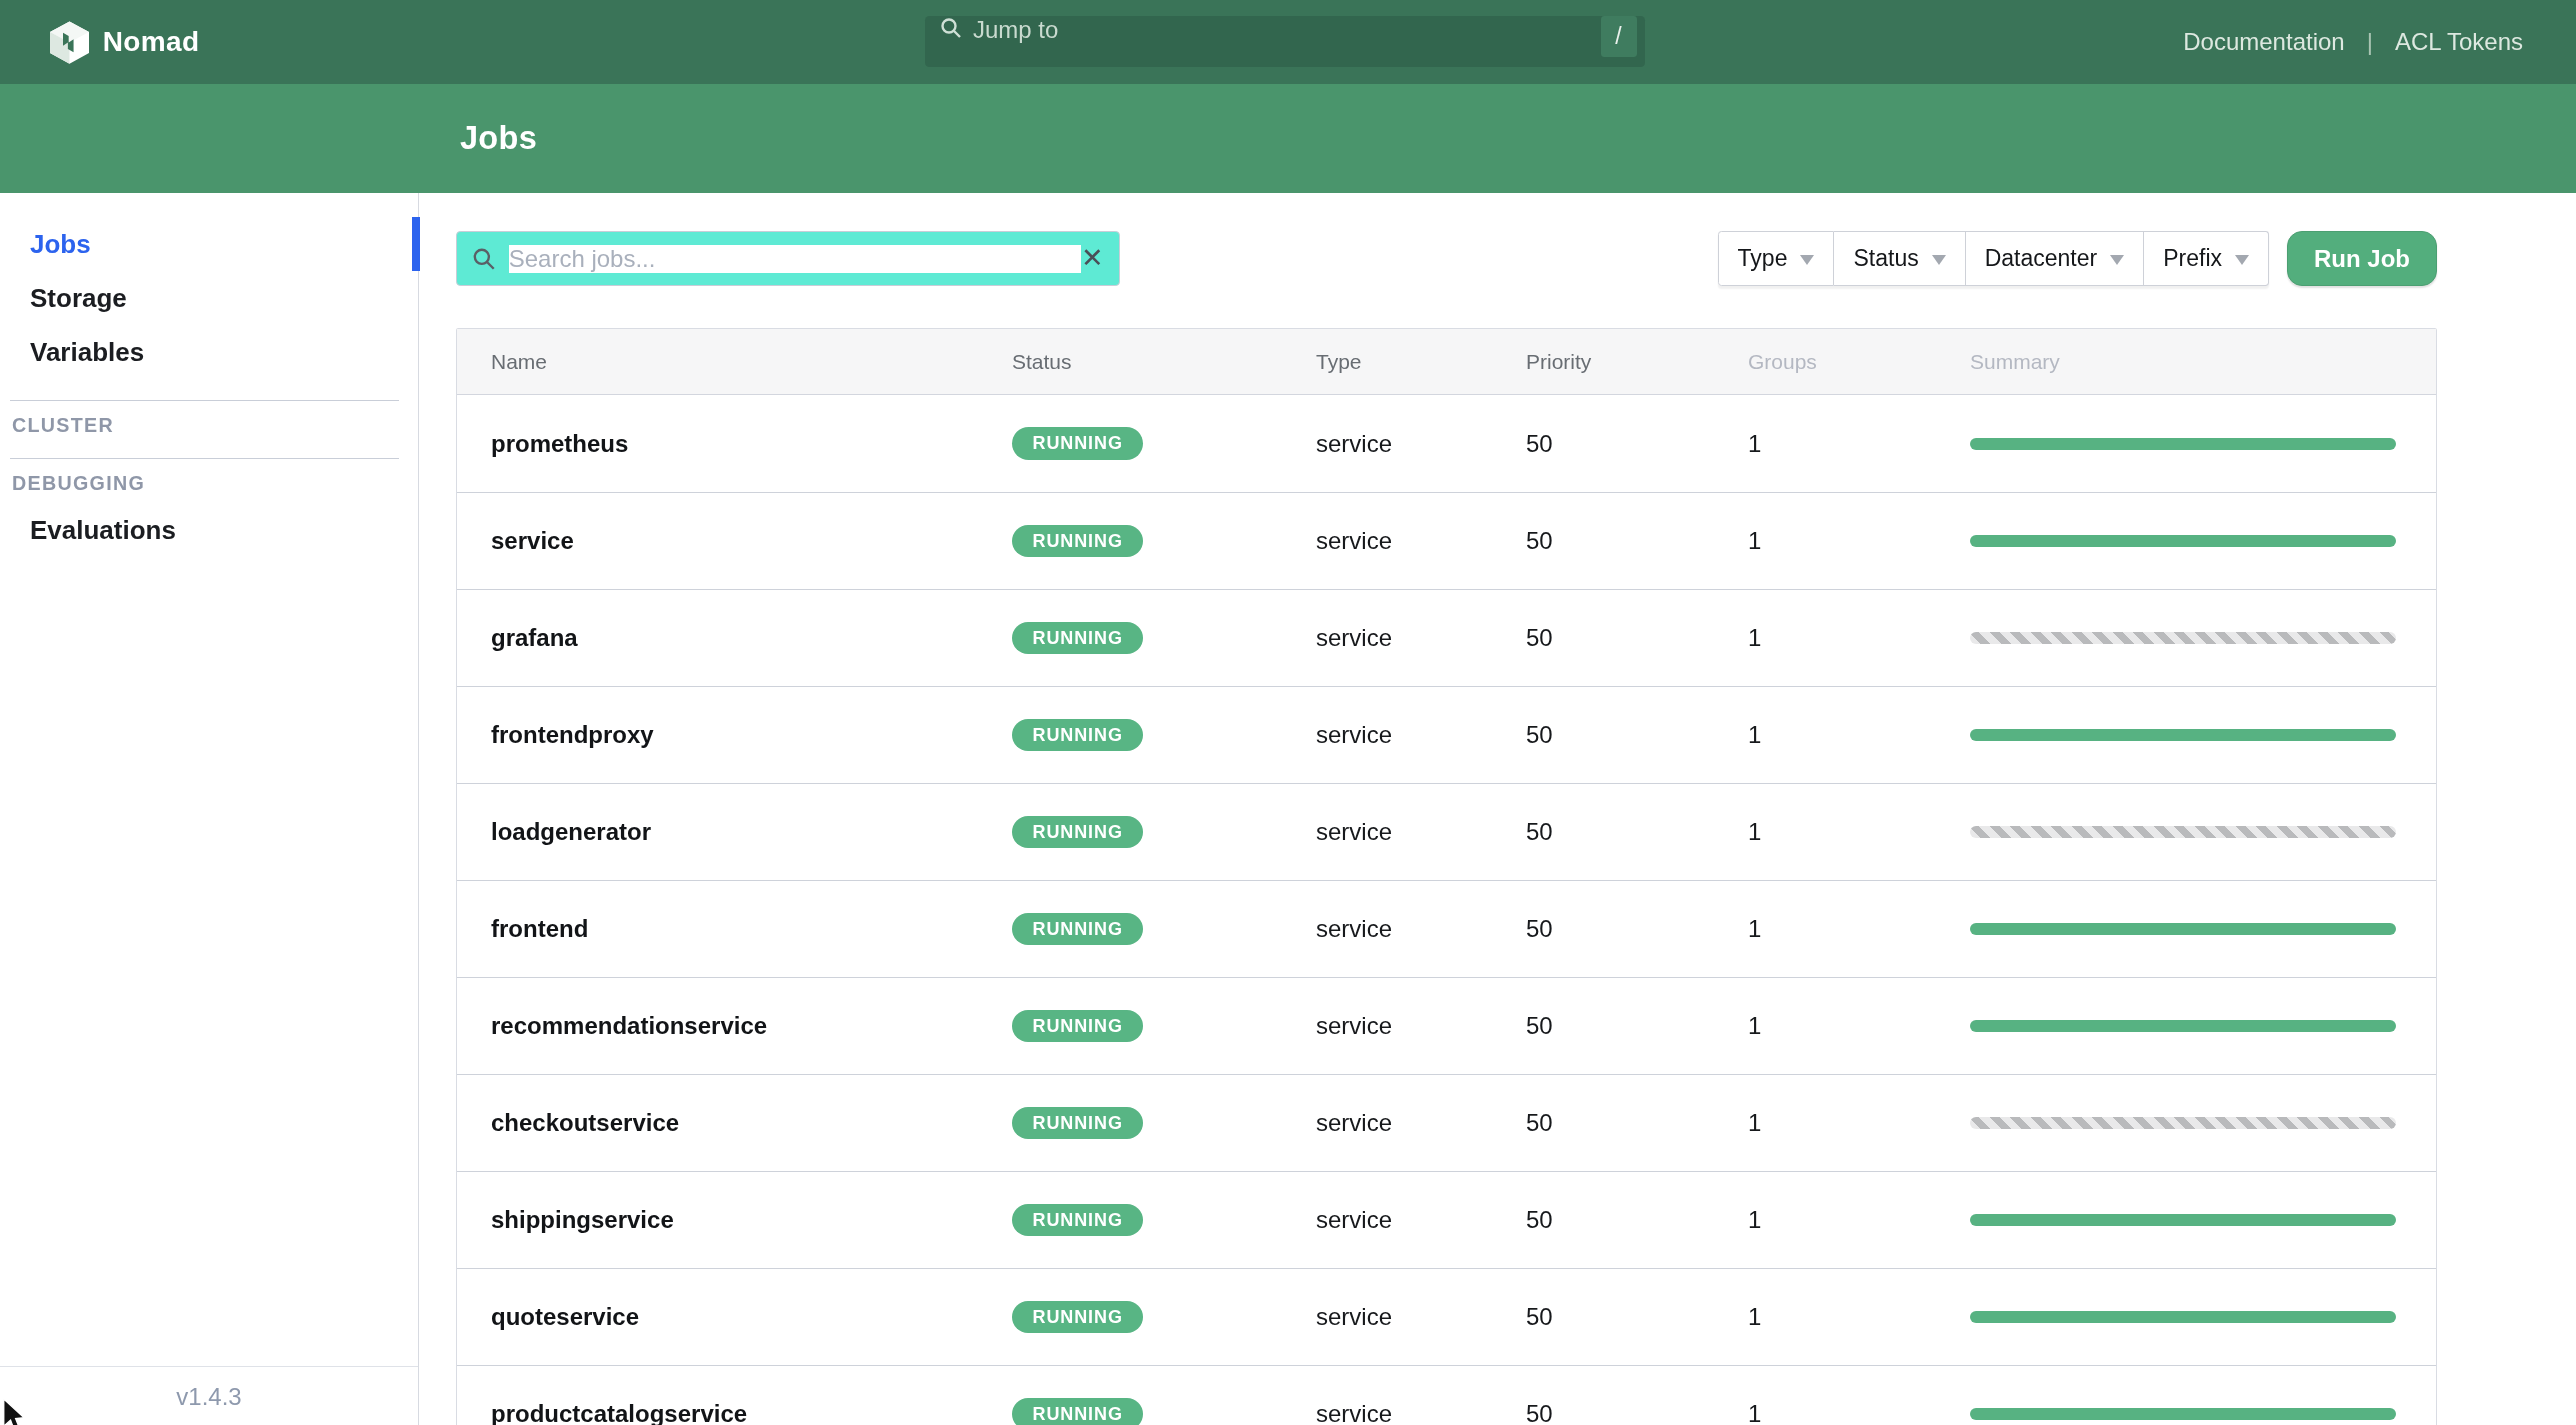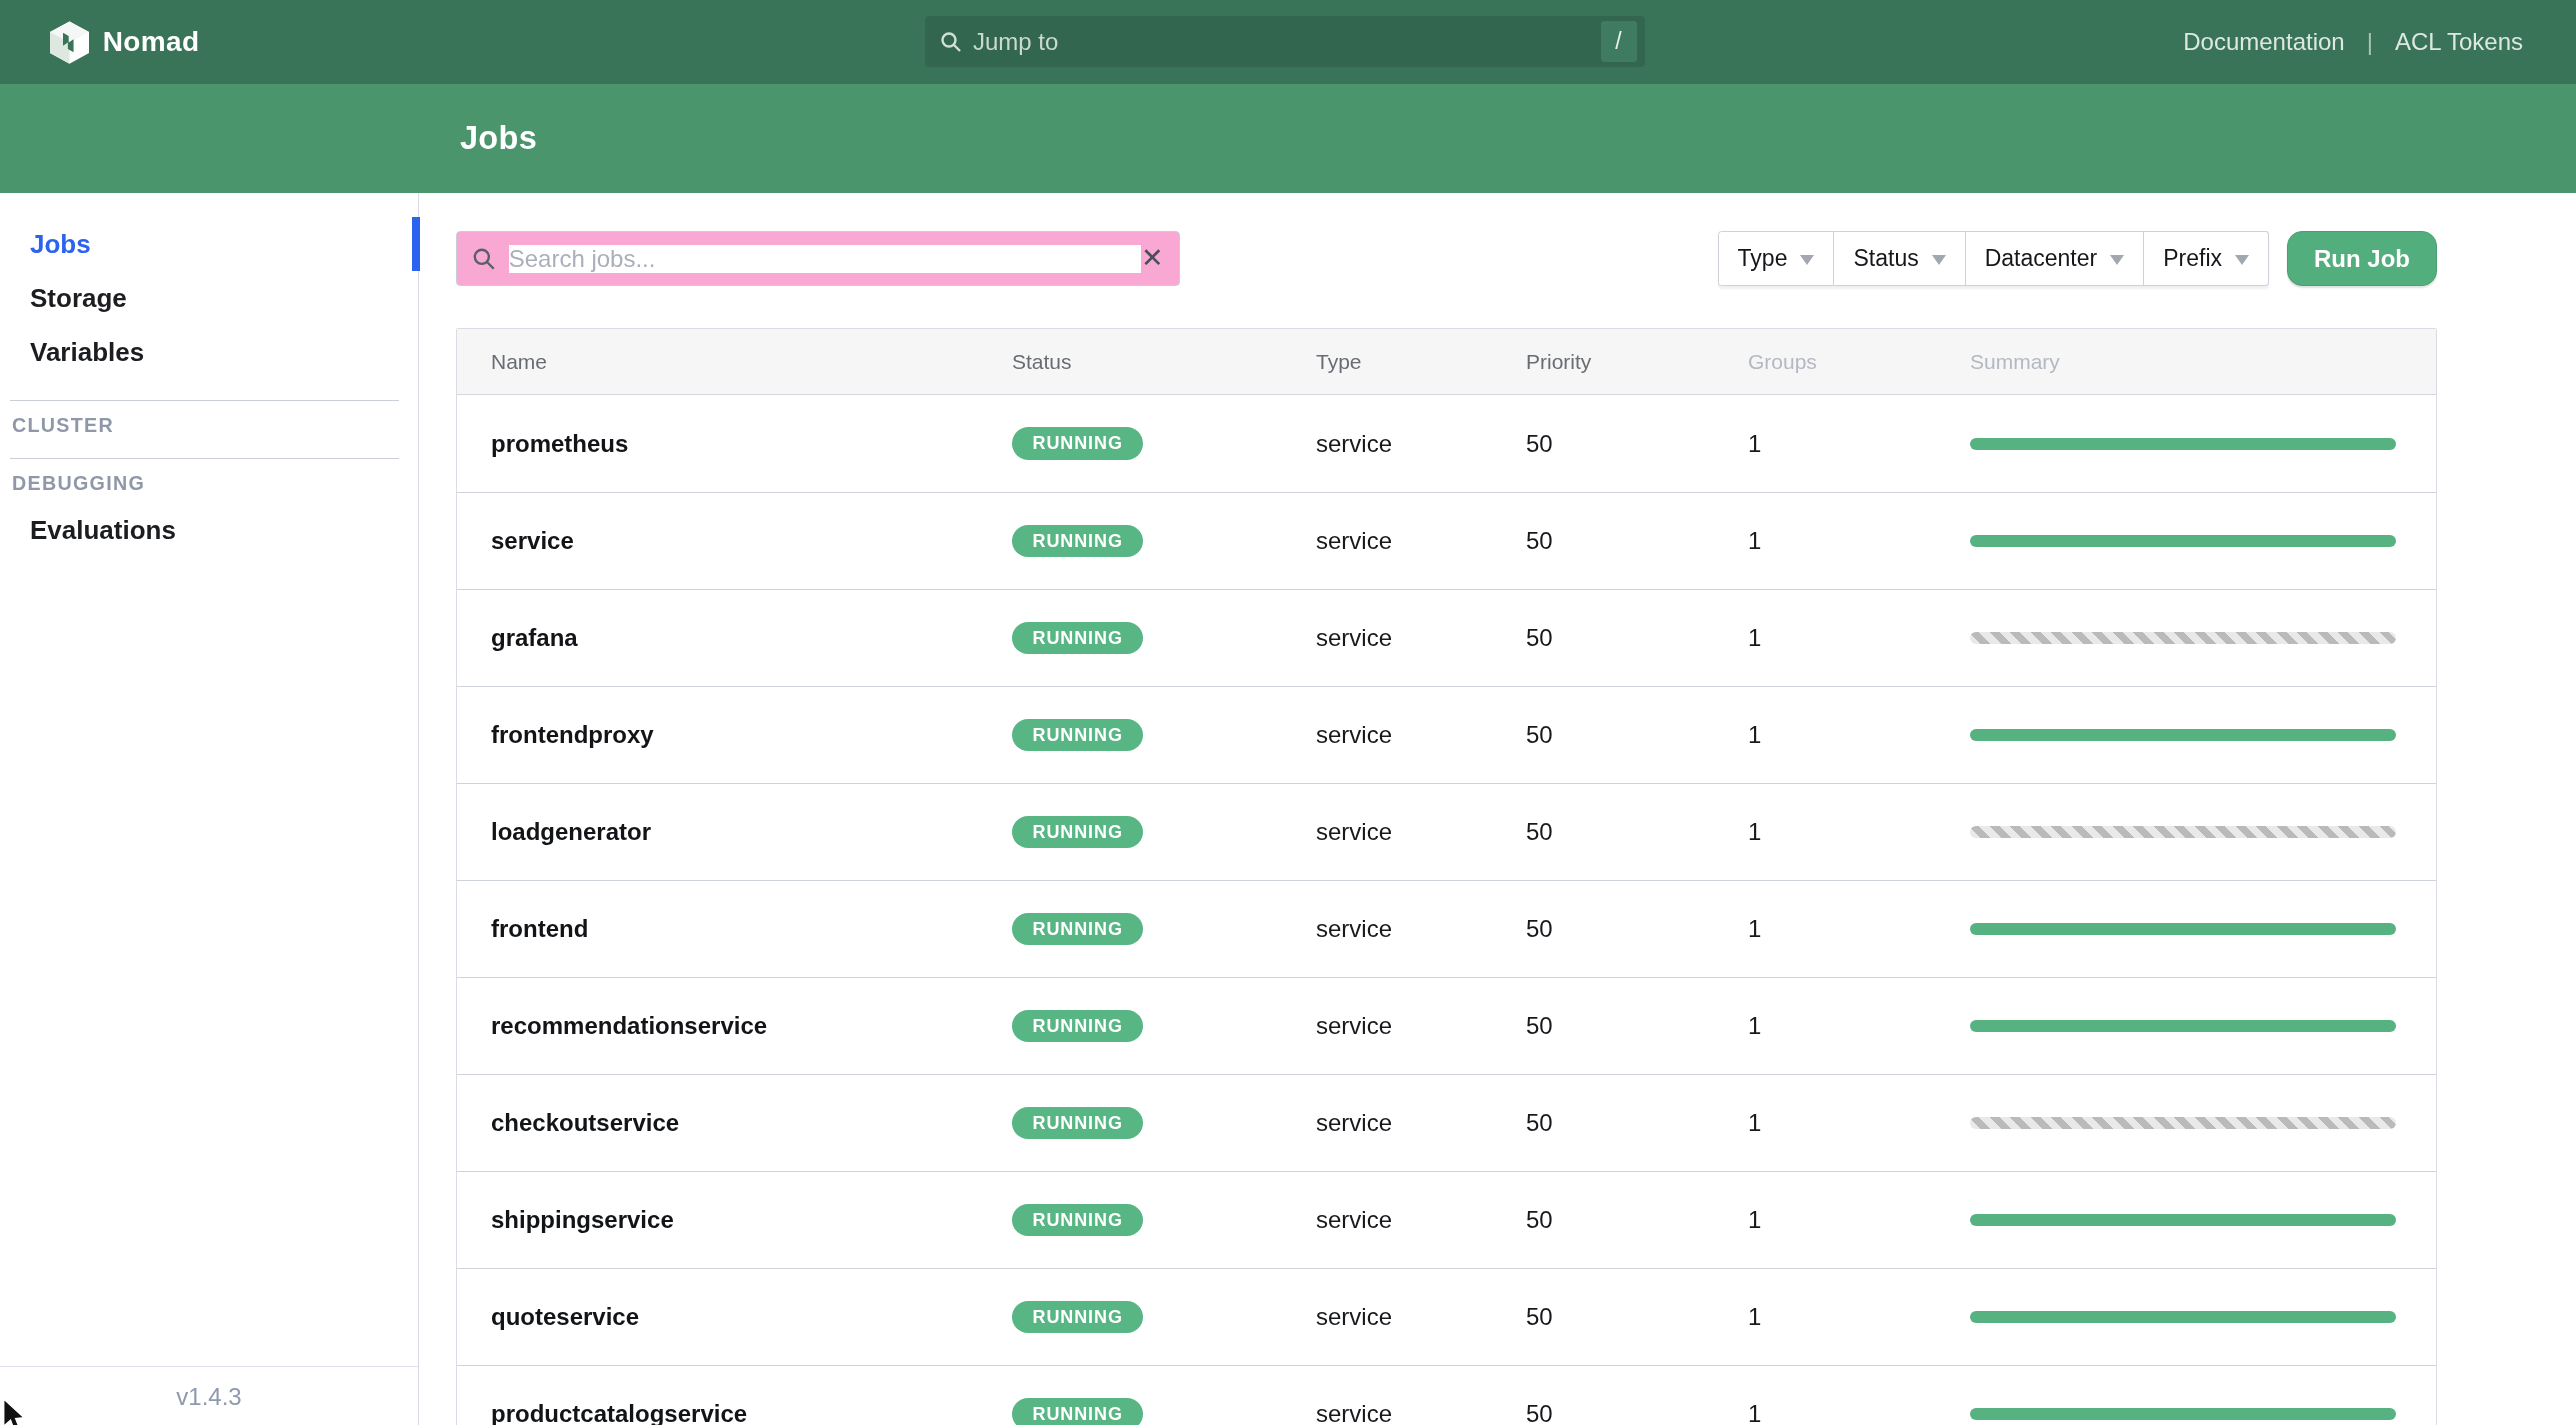--- a/index.html
+++ b/index.html
@@ -5,21 +5,21 @@
   * { margin:0; padding:0; box-sizing:border-box; }
   html,body { width:2576px; height:1425px; overflow:hidden; }
   body { font-family:"Liberation Sans","DejaVu Sans",sans-serif; background:#fff; position:relative; }
 
   
   .topnav { height:84px; background:#3a7458; display:flex; align-items:center; position:relative; }
   .brand { display:flex; align-items:center; margin-left:50px; }
   .brand svg { width:39px; height:43px; }
   .brand-name { color:#fff; font-size:28px; font-weight:700; margin-left:13.7px; letter-spacing:0.4px; }
   .jumpto { position:absolute; left:925px; top:16.2px; width:720px; height:51px; background:#32664e;
-            border-radius:4.3px; display:flex; align-items:center; padding:0 8.5px 0 13.7px; cursor:text; }
+            border-radius:4.3px; display:flex; align-items:flex-start; padding:0 8.5px 0 13.7px; cursor:text; }
   .jumpto svg { width:24px; height:24px; flex:none; }
   .jumpto-ph { color:#c9dacf; font-size:24px; margin-left:10.3px; flex:1; }
   .jumpto-key { width:36px; height:41px; background:#3f7c5f; border-radius:3.4px; color:#eaf1ec;
                 font-size:23px; display:flex; align-items:center; justify-content:center; }
   .navlinks { margin-left:auto; margin-right:53px; display:flex; align-items:center; color:#dde8e0; font-size:24px; }
   .navlinks .navlink { cursor:pointer; }
   .navlinks .sep { margin:0 22px; color:#a9c4b3; font-weight:300; }
 
   
   .pagehead { height:109px; background:#4a956c; display:flex; align-items:center; padding-left:460px; }
@@ -34,22 +34,22 @@
   .side-list li.active { color:#2c63ee; }
   .side-list li.active .active-bar { position:absolute; right:-1.7px; top:0; width:7.7px; height:54px; background:#2c63ee; }
   .side-divider { border:none; border-top:1.7px solid #c9ced8; margin:20.5px 19px 0 10.3px; }
   .side-heading { margin:13.7px 0 8.5px 12px; font-size:19.7px; letter-spacing:1.3px; color:#8f97a8; font-weight:700; }
   .side-version { position:absolute; bottom:0; left:0; width:100%; height:60px; border-top:1.7px solid #dfe2e8;
                   display:flex; align-items:center; justify-content:center; color:#8e99ad; font-size:24px; }
 
   
   .main { flex:1; padding:38px 139px 0 37px; }
   .toolbar { display:flex; align-items:center; height:55px; }
-  .searchbox { width:724px; height:55px; border:1.7px solid #c9cdd7; border-radius:4.3px; display:flex;
-               align-items:center; padding:0 15.4px 0 13.7px; background:#f9a8d4; }
+  .searchbox { width:664px; height:55px; border:1.7px solid #c9cdd7; border-radius:4.3px; display:flex;
+               align-items:center; padding:0 15.4px 0 13.7px; background:#5eead4; }
   .searchbox svg { width:26px; height:26px; flex:none; }
   .searchbox input { border:none; outline:none; flex:1; margin-left:12px; font-size:24px; color:#1b1d21;
                      font-family:inherit; min-width:0; }
   .searchbox input::placeholder { color:#a9b0bc; }
   .clear-btn { background:none; border:none; font-size:27px; color:#4a4f57; cursor:pointer; line-height:1; padding:0; }
   .filters { display:flex; margin-left:auto; box-shadow:0 2.6px 1.7px rgba(0,0,0,0.06); border-radius:3.4px; }
   .filter-btn { background:#fff; border:1.7px solid #ced1d8; border-left:none; height:55px; display:flex;
                 align-items:center; padding:0 19px; font-size:23px; color:#15171a; cursor:pointer; gap:13px; }
   .filter-btn:first-child { border-left:1.7px solid #ced1d8; border-radius:3.4px 0 0 3.4px; }
   .filter-btn:last-child { border-radius:0 3.4px 3.4px 0; }

